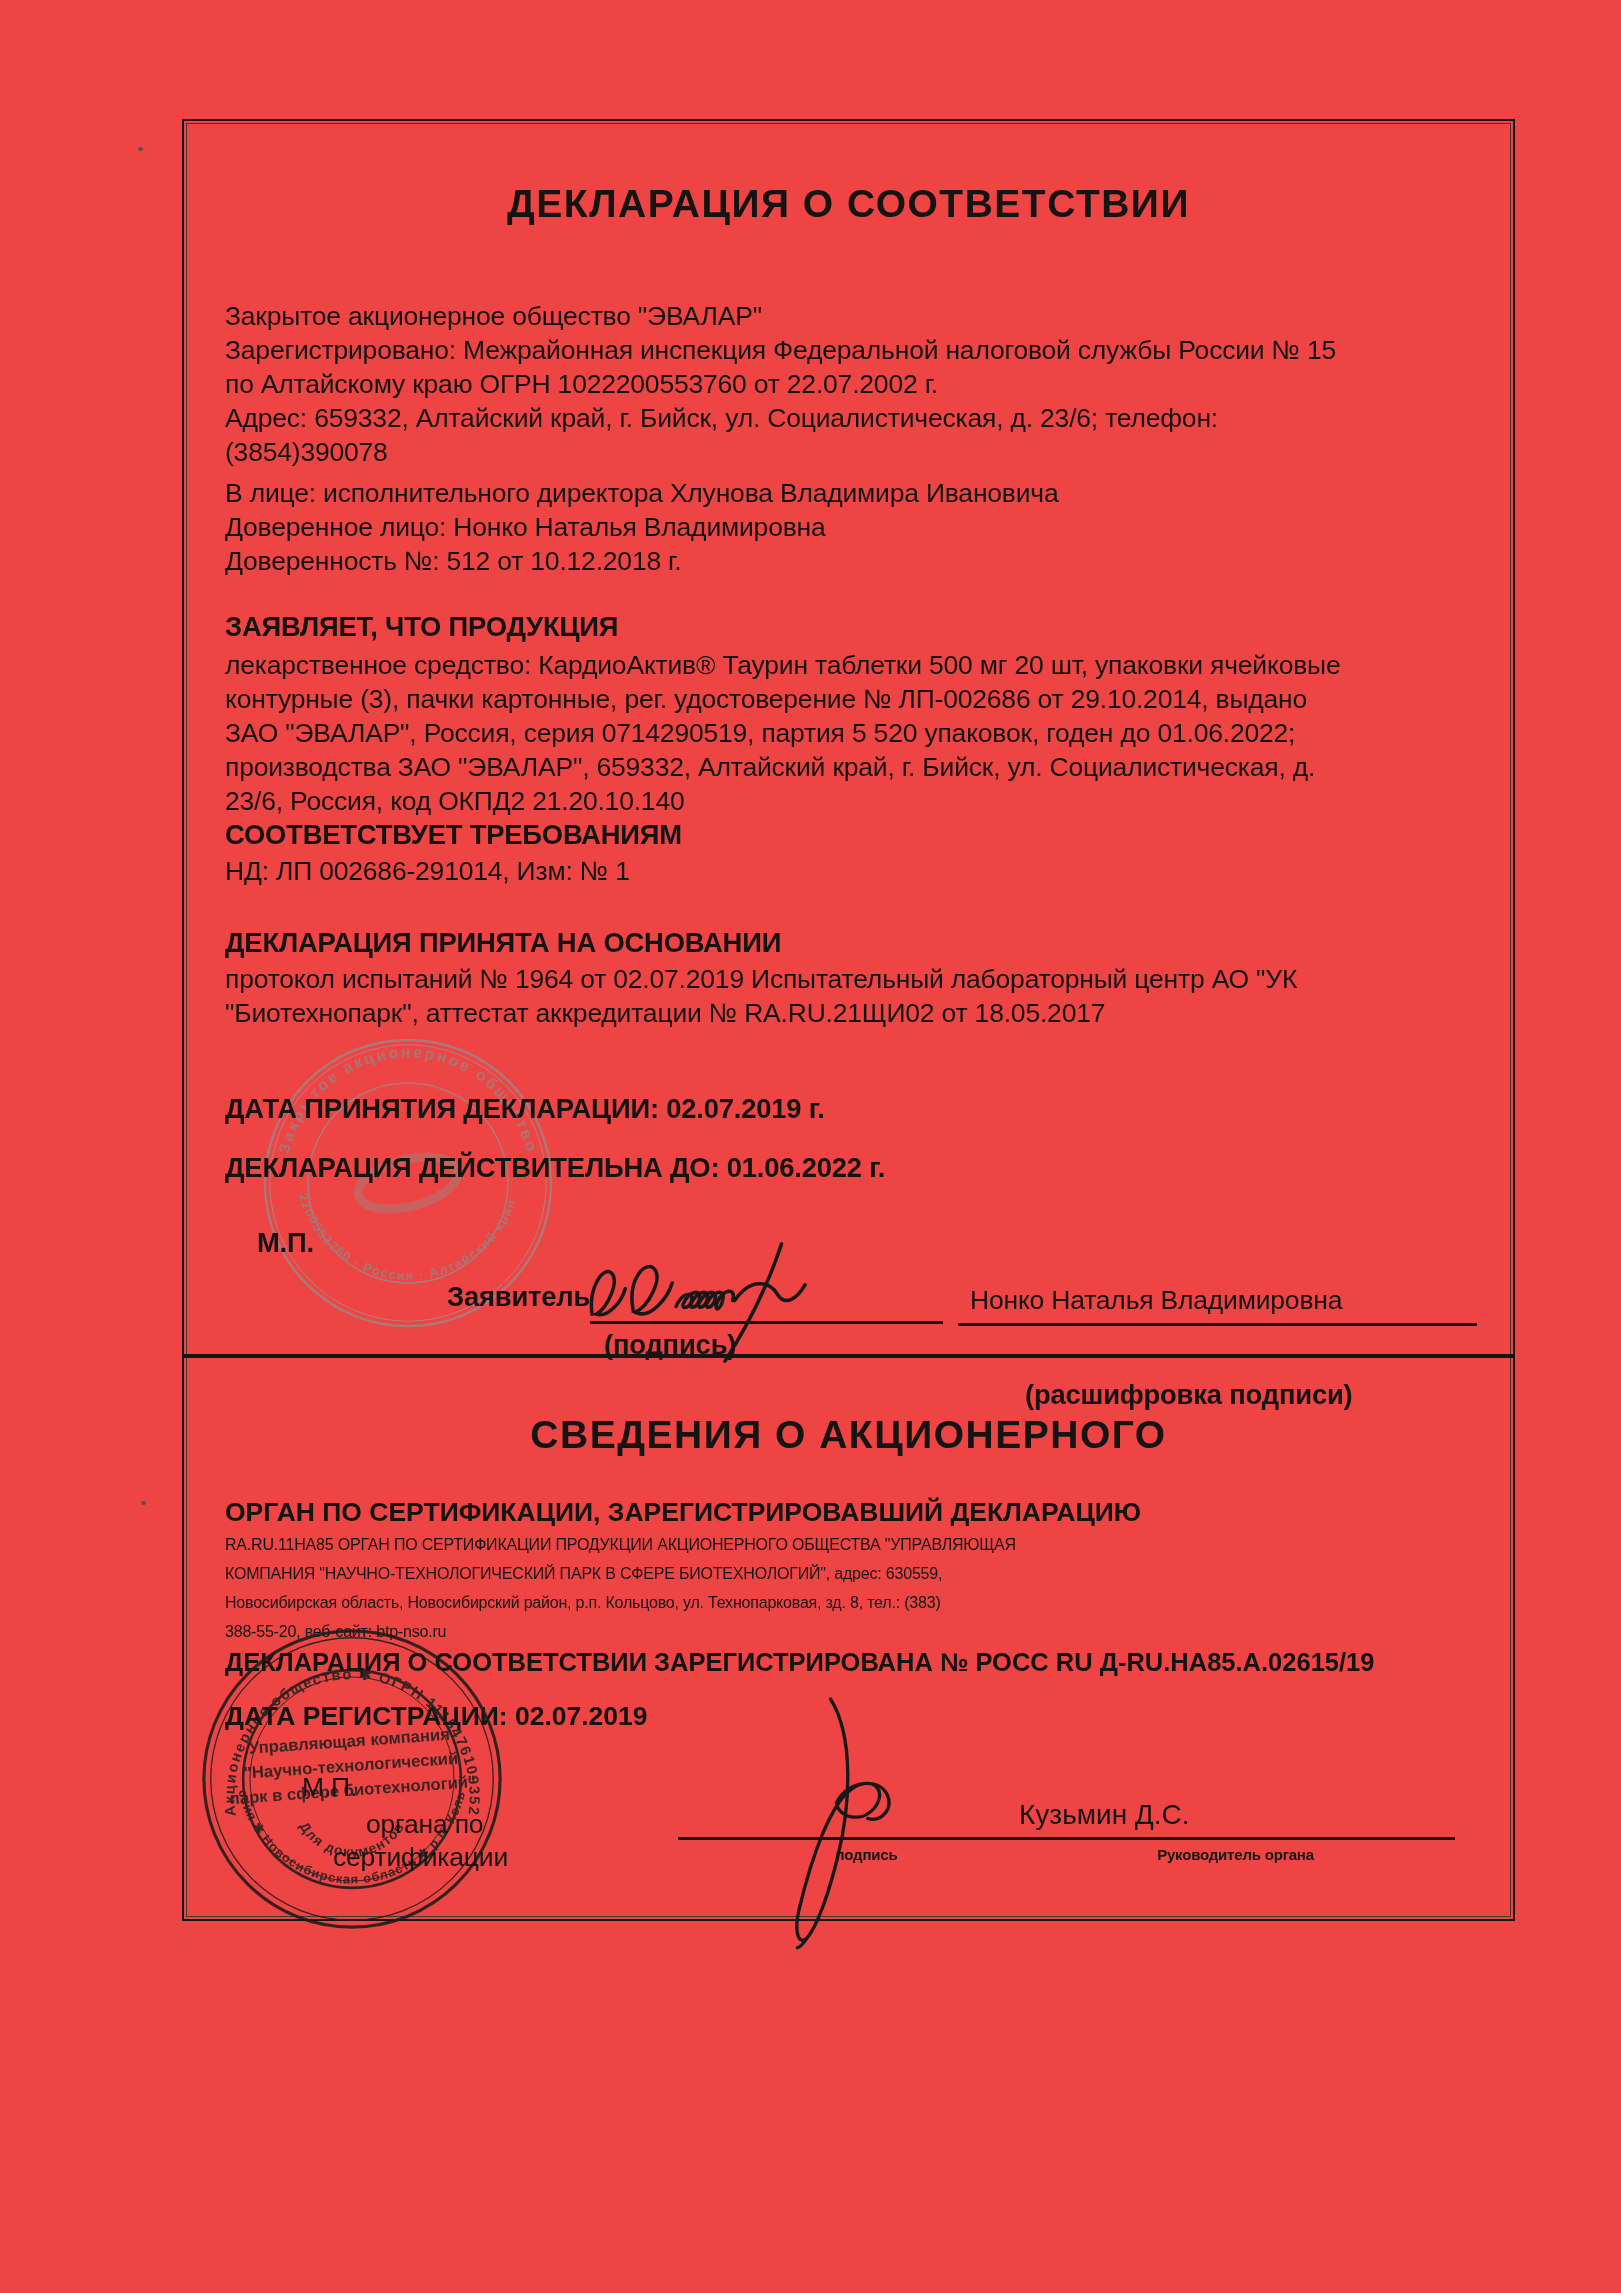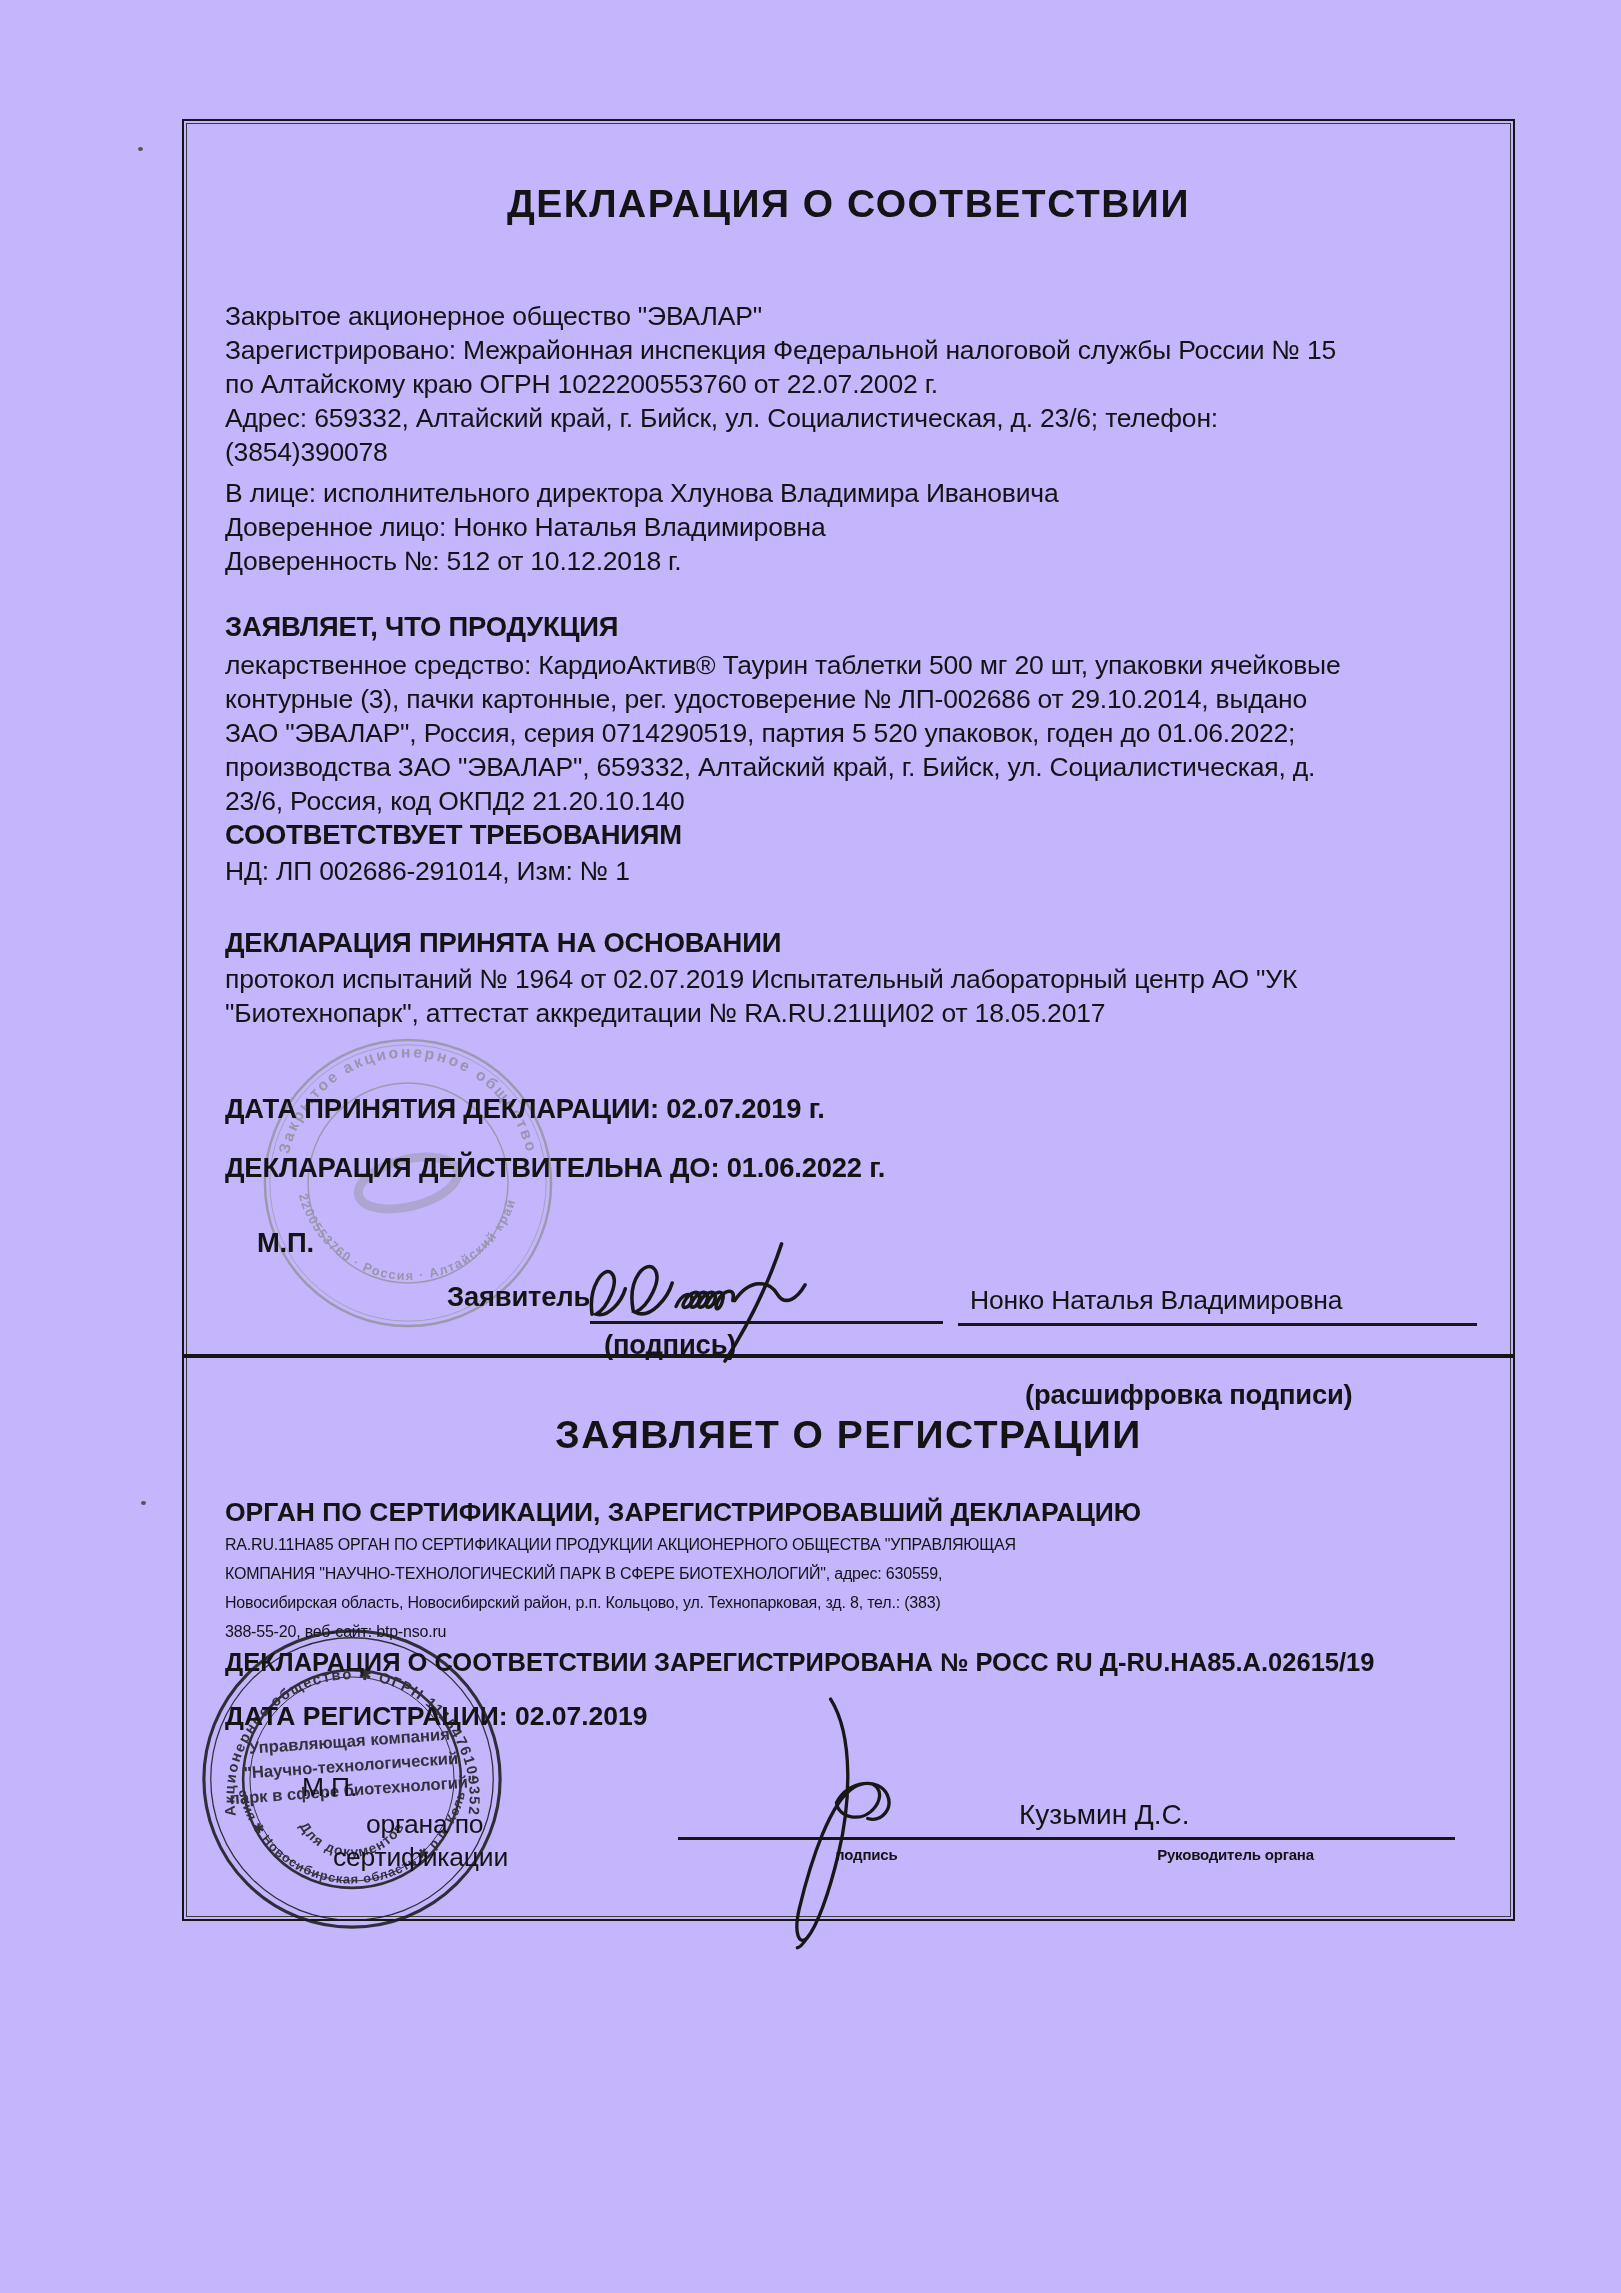--- a/index.html
+++ b/index.html
@@ -1,17 +1,17 @@
 <!DOCTYPE html>
 <html><head>
 <meta charset="utf-8">
 <style>
   html,body{margin:0;padding:0;background:#ffffff;}
   #page{
-    position:relative;width:1621px;height:2294px;background:#c4b5fd;overflow:hidden;
+    position:relative;width:1621px;height:2294px;background:#ef4444;overflow:hidden;
     font-family:"Liberation Sans","DejaVu Sans",sans-serif;color:#141414;
   }
   .doc-box{
     position:absolute;left:182px;top:119px;width:1329px;height:1798px;
     border:2.9px solid #151515;
   }
   .doc-box::before{
     content:"";position:absolute;inset:2px;border:1px solid #3a3a3a;pointer-events:none;
   }
   .abs{position:absolute;white-space:nowrap;}
@@ -103,21 +103,21 @@
 
     <div class="u-line" style="left:406px;top:1200px;width:353px;"></div>
     <div class="abs h2" style="left:420px;top:1208px;">(подпись)</div>
 
     <div class="abs body-t" style="left:786px;top:1162px;">Нонко Наталья Владимировна</div>
     <div class="u-line" style="left:774px;top:1202px;width:519px;"></div>
     <div class="abs h2" style="left:841px;top:1258px;">(расшифровка подписи)</div>
 
     <div class="divider" style="top:1233px;"></div>
 
-    <div class="abs center h1" style="top:1292px;">ЗАЯВЛЯЕТ О РЕГИСТРАЦИИ</div>
+    <div class="abs center h1" style="top:1292px;">СВЕДЕНИЯ О АКЦИОНЕРНОГО</div>
 
     <div class="abs" style="left:41px;top:1376px;font-size:26.5px;font-weight:700;">ОРГАН ПО СЕРТИФИКАЦИИ, ЗАРЕГИСТРИРОВАВШИЙ ДЕКЛАРАЦИЮ</div>
     <div class="abs body-s" style="left:41px;top:1409px;">
       <div>RA.RU.11НА85 ОРГАН ПО СЕРТИФИКАЦИИ ПРОДУКЦИИ АКЦИОНЕРНОГО ОБЩЕСТВА "УПРАВЛЯЮЩАЯ</div>
       <div>КОМПАНИЯ "НАУЧНО-ТЕХНОЛОГИЧЕСКИЙ ПАРК В СФЕРЕ БИОТЕХНОЛОГИЙ", адрес: 630559,</div>
       <div>Новосибирская область, Новосибирский район, р.п. Кольцово, ул. Технопарковая, зд. 8, тел.: (383)</div>
       <div>388-55-20, веб-сайт: btp-nso.ru</div>
     </div>
 
     <div class="abs" style="left:41px;top:1527px;font-size:25.5px;font-weight:700;">ДЕКЛАРАЦИЯ О СООТВЕТСТВИИ ЗАРЕГИСТРИРОВАНА № РОСС RU Д-RU.НА85.А.02615/19</div>

